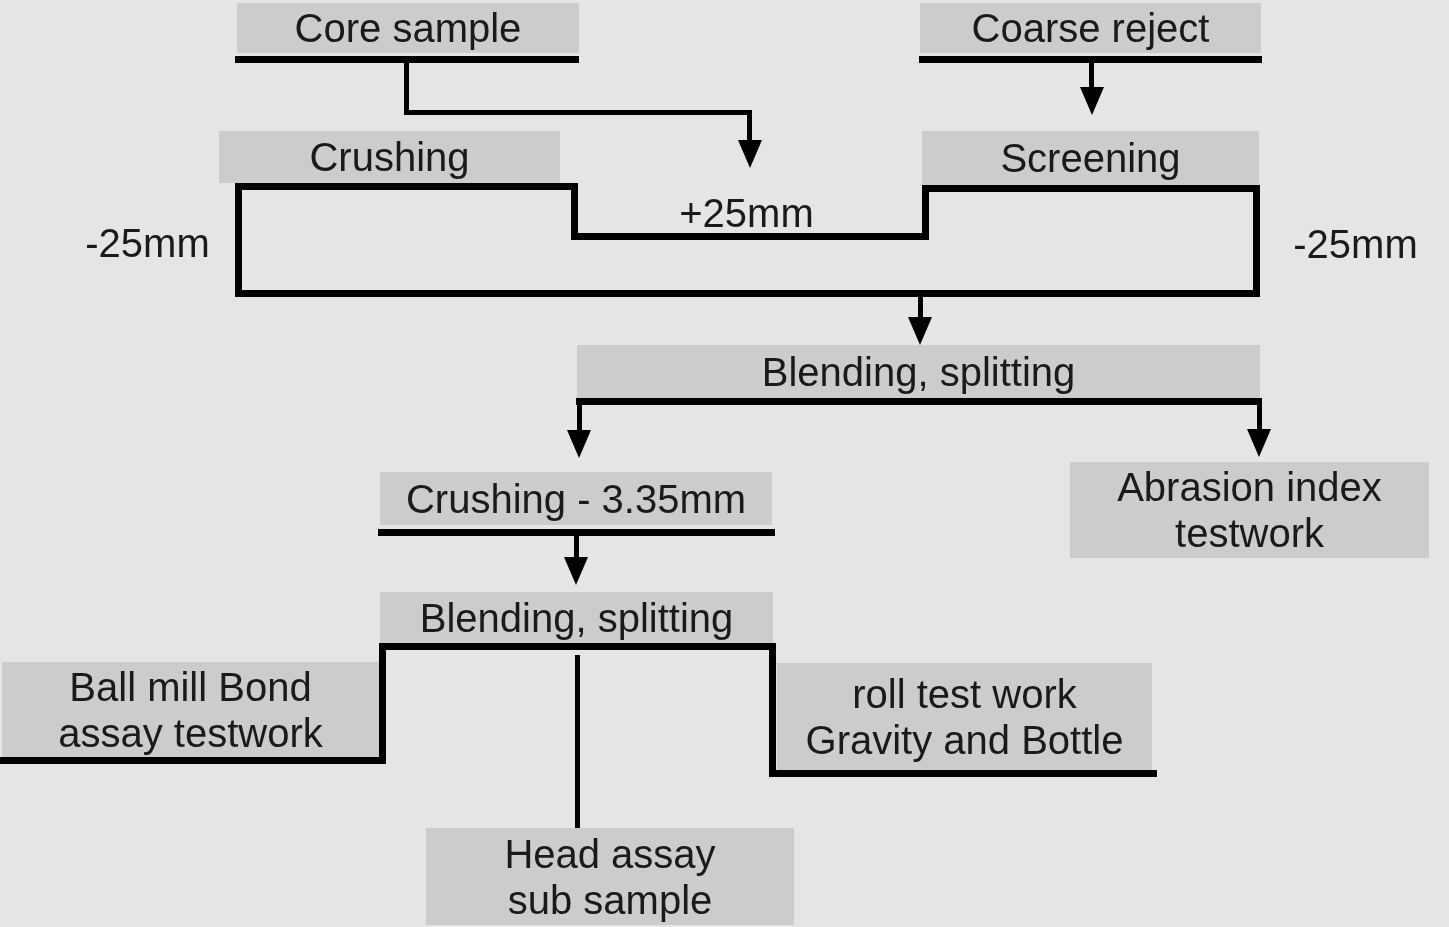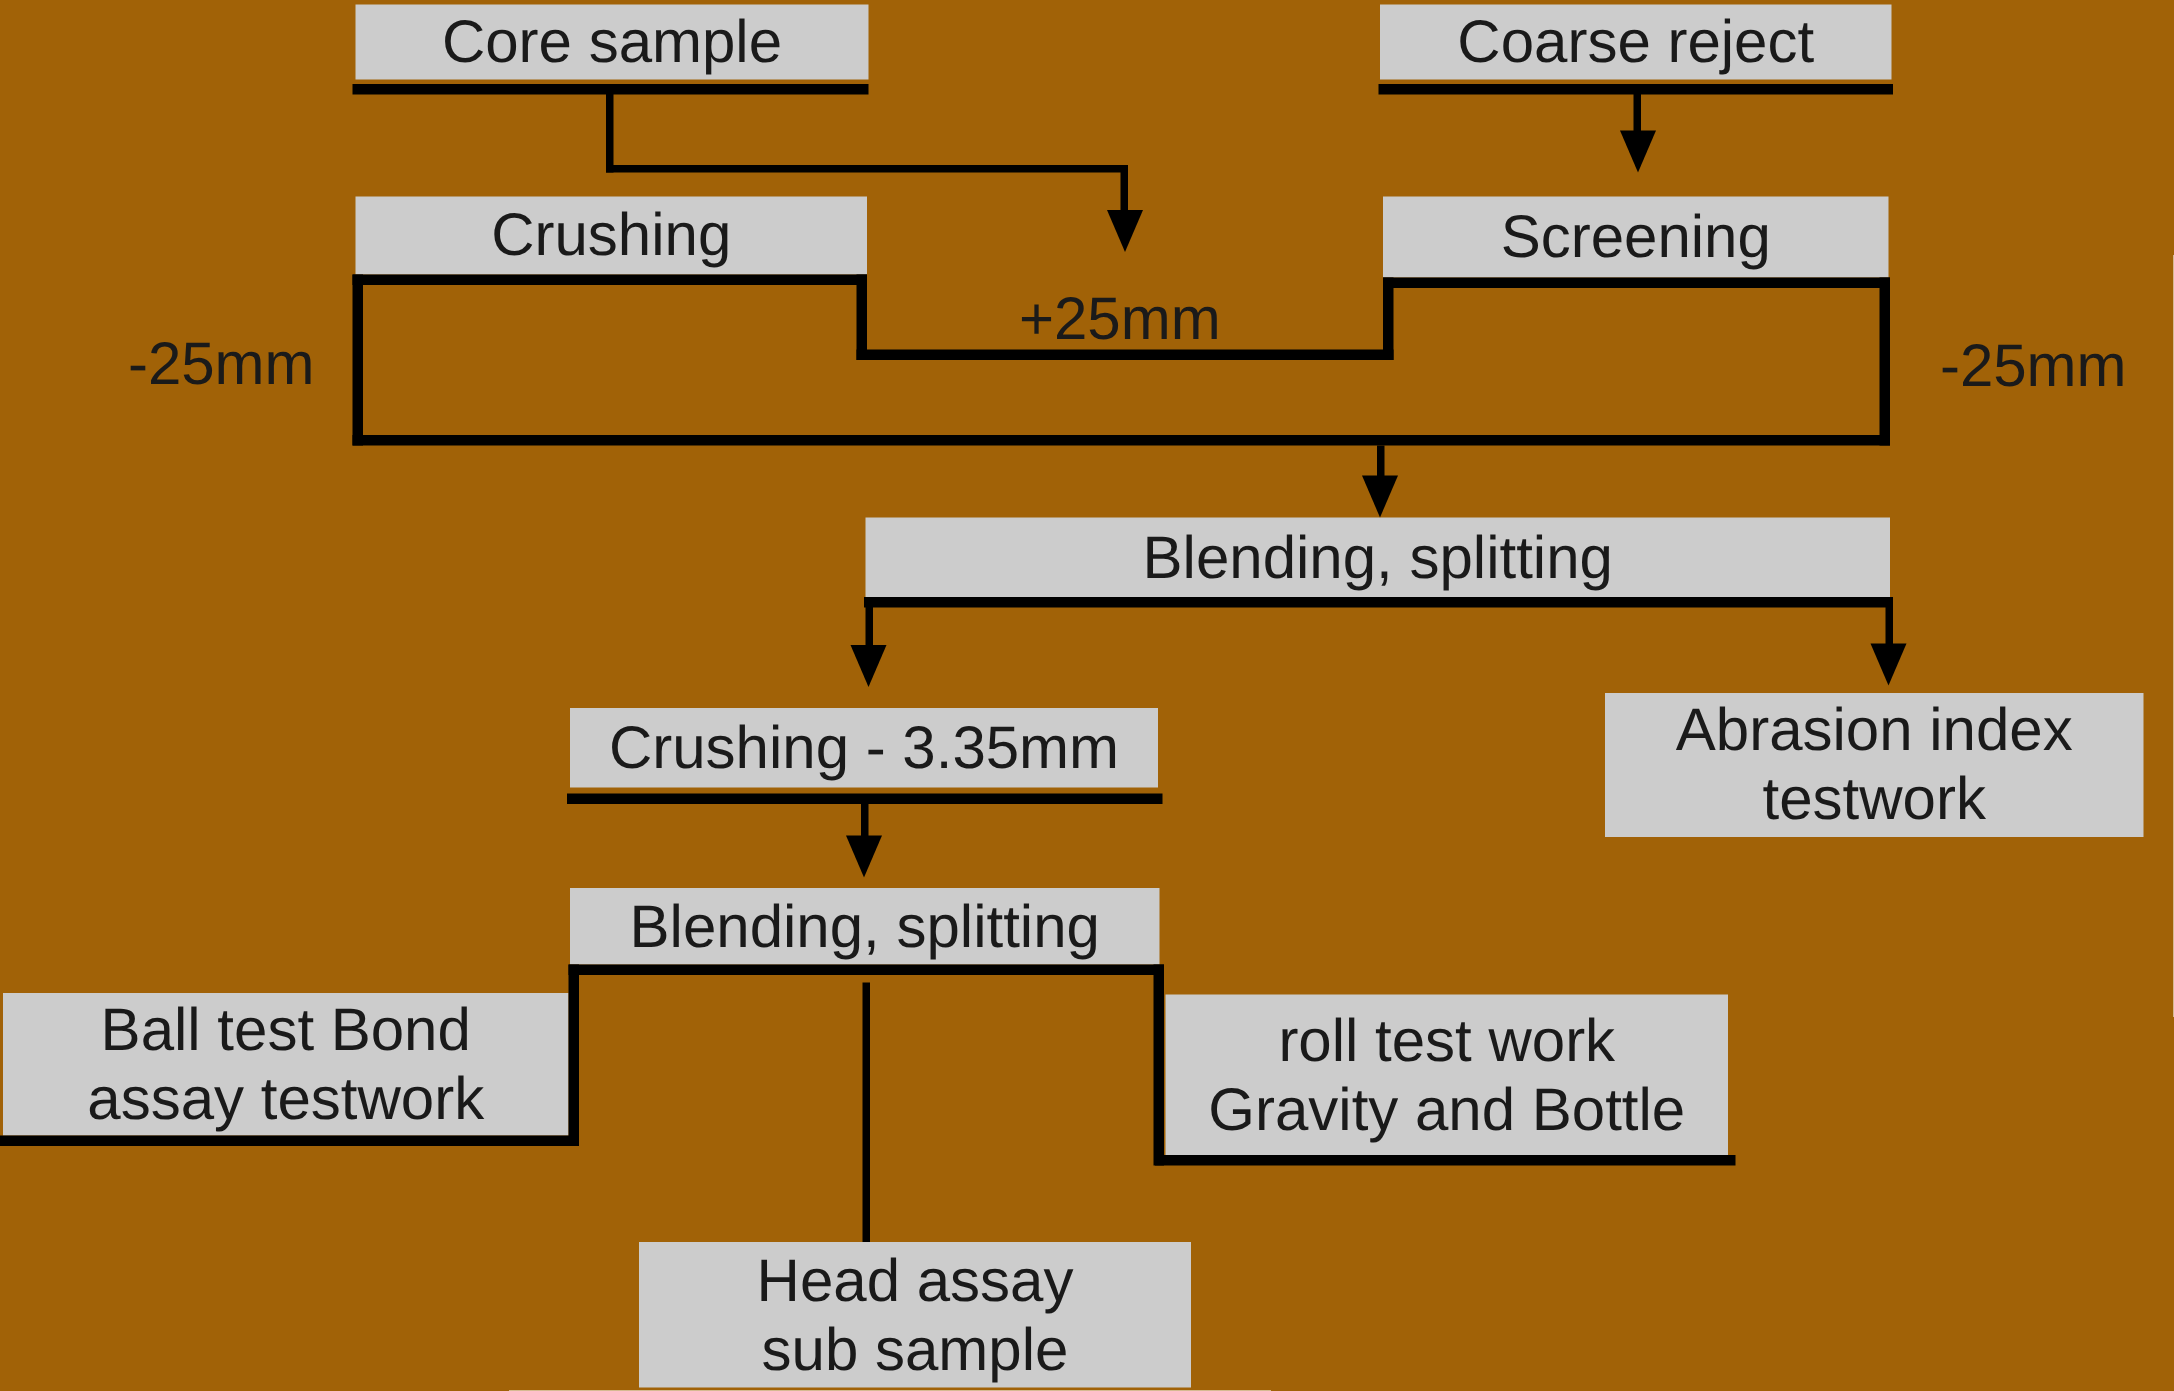--- a/index.html
+++ b/index.html
@@ -1,19 +1,19 @@
 <!DOCTYPE html>
 <html><head>
 <meta charset="utf-8">
 <style>
   html,body{margin:0;padding:0;background:#ffffff;}
   .canvas{
     position:relative;
     width:1449px;height:927px;
-    background:#a16207;
+    background:#e5e5e5;
     font-family:"Liberation Sans", sans-serif;
     overflow:hidden;
   }
   .node{
     position:absolute;
     background:#cccccc;
     color:#1a1a1a;
     display:flex;
     align-items:center;
     justify-content:center;
@@ -49,21 +49,21 @@
 <div class="canvas">
 
   <div class="node" style="left:237px;top:3px;width:342px;height:50px">
     <span>Core sample</span>
   </div>
 
   <div class="node" style="left:920px;top:3px;width:341px;height:50px">
     <span>Coarse reject</span>
   </div>
 
-  <div class="node" style="left:237px;top:131px;width:341px;height:52px">
+  <div class="node" style="left:219px;top:131px;width:341px;height:52px">
     <span>Crushing</span>
   </div>
 
   <div class="node" style="left:922px;top:131px;width:337px;height:54px">
     <span>Screening</span>
   </div>
 
   <div class="node" style="left:577px;top:345px;width:683px;height:53px">
     <span>Blending, splitting</span>
   </div>
@@ -75,21 +75,21 @@
   <div class="node node2" style="left:1070px;top:462px;width:359px;height:96px">
     <span>Abrasion index</span>
     <span>testwork</span>
   </div>
 
   <div class="node" style="left:380px;top:592px;width:393px;height:51px">
     <span>Blending, splitting</span>
   </div>
 
   <div class="node node2" style="left:2px;top:662px;width:377px;height:95px">
-    <span>Ball test Bond</span>
+    <span>Ball mill Bond</span>
     <span>assay testwork</span>
   </div>
 
   <div class="node node2" style="left:777px;top:663px;width:375px;height:107px">
     <span>roll test work</span>
     <span>Gravity and Bottle</span>
   </div>
 
   <div class="node node2" style="left:426px;top:828px;width:368px;height:97px">
     <span>Head assay</span>

